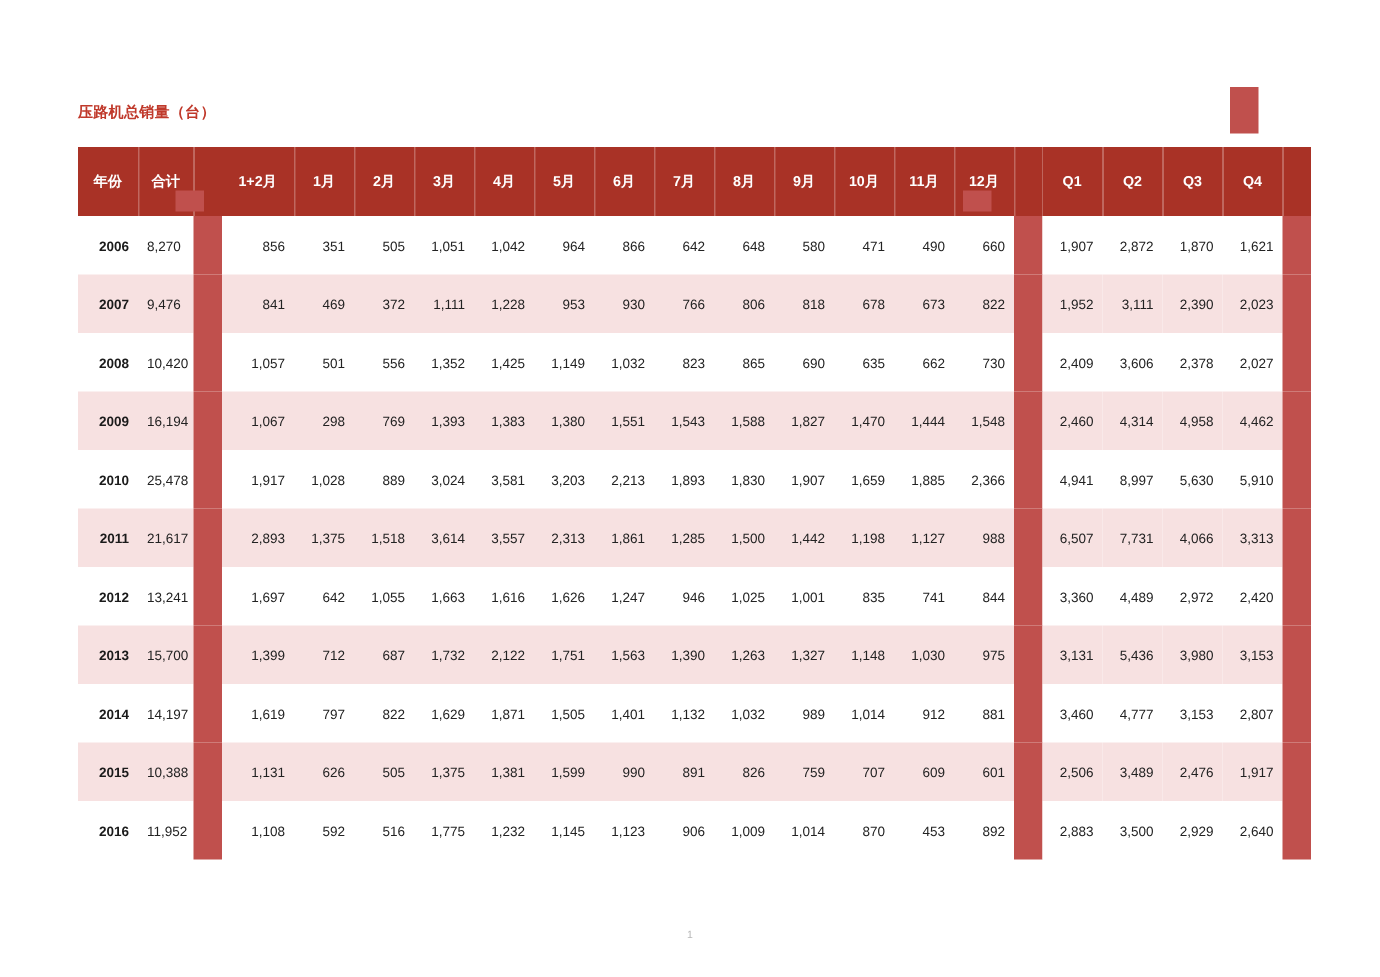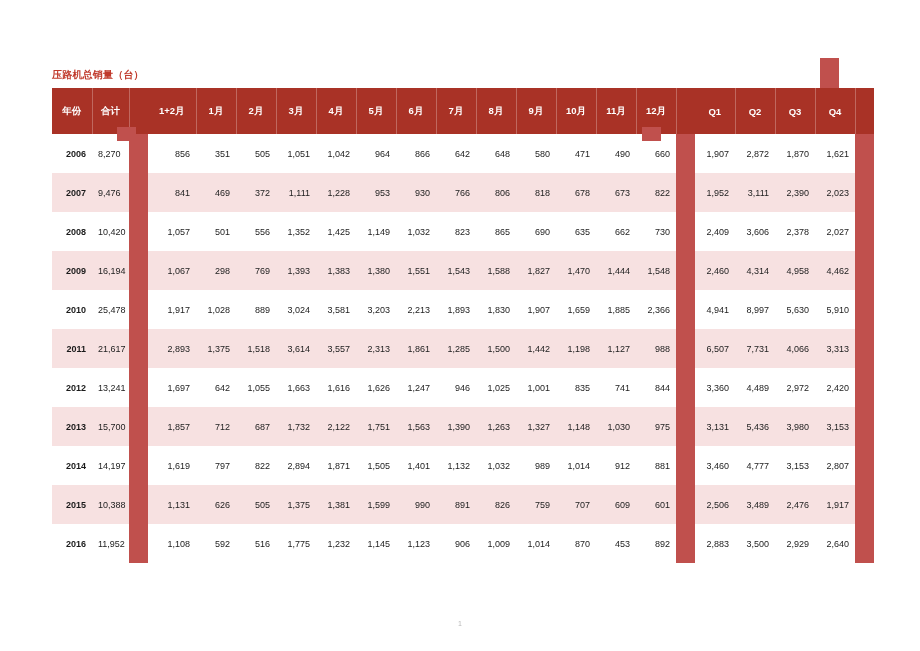--- a/index.html
+++ b/index.html
@@ -38,20 +38,21 @@
     position: absolute;
     left: 52px;
     top: 88px;
     width: 792px;
   }
 
   table.data {
     border-collapse: collapse;
     table-layout: fixed;
     width: 792px;
+    margin-top: 10px;
   }
 
   
   table.data thead th {
     background: #a93226;
     color: #ffffff;
     font-size: 9.5px;
     font-weight: bold;
     height: 46px;
     padding: 0 6px;
@@ -366,21 +367,21 @@
             <td>3,360</td>
             <td>4,489</td>
             <td>2,972</td>
             <td>2,420</td>
             <td class="sep"></td>
           </tr>
           <tr class="alt">
             <td class="year">2013</td>
             <td class="total">15,700</td>
             <td class="sep"></td>
-            <td>1,857</td>
+            <td>1,399</td>
             <td>712</td>
             <td>687</td>
             <td>1,732</td>
             <td>2,122</td>
             <td>1,751</td>
             <td>1,563</td>
             <td>1,390</td>
             <td>1,263</td>
             <td>1,327</td>
             <td>1,148</td>
@@ -393,21 +394,21 @@
             <td>3,153</td>
             <td class="sep"></td>
           </tr>
           <tr>
             <td class="year">2014</td>
             <td class="total">14,197</td>
             <td class="sep"></td>
             <td>1,619</td>
             <td>797</td>
             <td>822</td>
-            <td>2,894</td>
+            <td>1,629</td>
             <td>1,871</td>
             <td>1,505</td>
             <td>1,401</td>
             <td>1,132</td>
             <td>1,032</td>
             <td>989</td>
             <td>1,014</td>
             <td>912</td>
             <td>881</td>
             <td class="sep"></td>

